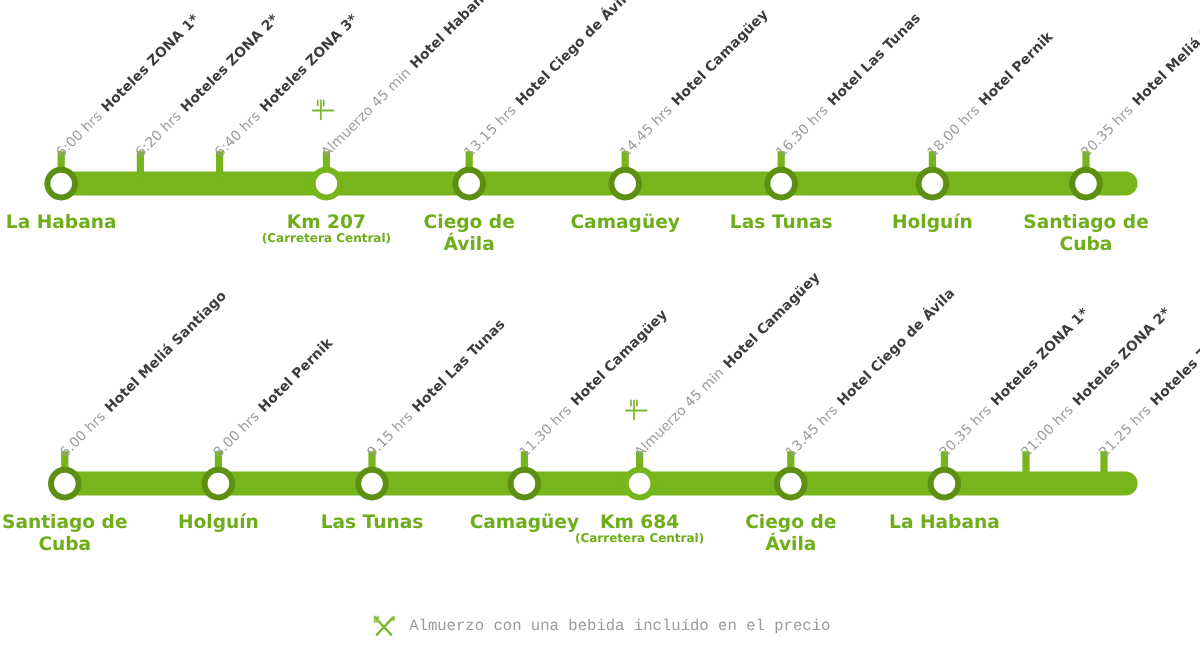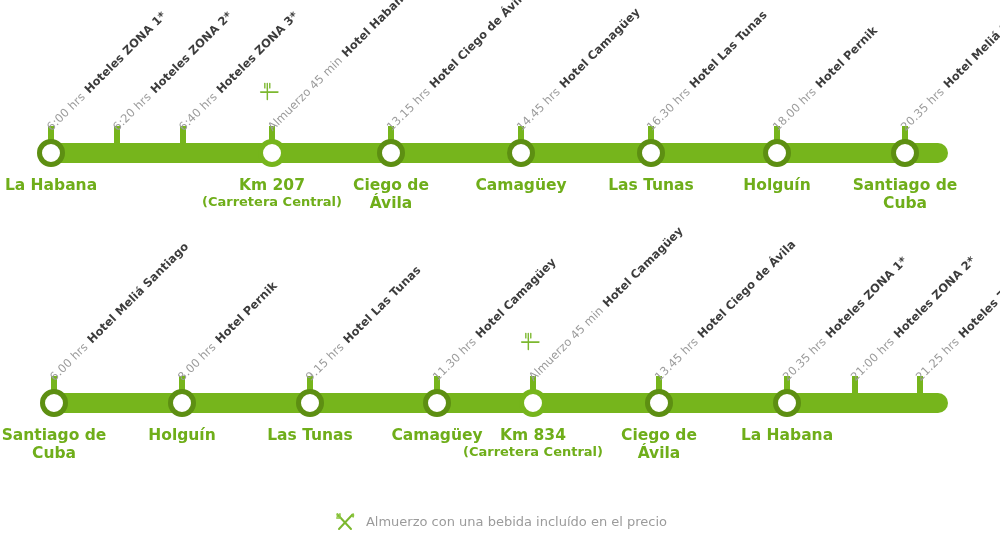--- a/index.html
+++ b/index.html
@@ -84,37 +84,38 @@
     position: absolute;
     text-align: center;
     color: #6fae1a;
     font-weight: 700;
     font-size: 15.5px;
     line-height: 1.18;
     white-space: nowrap;
   }
   .cityname .sub {
     display: block;
-    font-size: 13px;
+    font-size: 10px;
     font-weight: 700;
     line-height: 1.2;
   }
   .cityname.wrap { white-space: normal; width: 110px; }
 
   
   .footer {
     position: absolute;
     left: 0;
     top: 500px;
     width: 1000px;
     height: 43px;
     display: flex;
     align-items: center;
     justify-content: center;
     gap: 9px;
+    font-family: Liberation Mono, monospace;
   }
   .footer .legend-text {
     color: #9b9b9b;
     font-size: 13px;
     font-weight: 400;
   }
   .footer .legend-icon { width: 24px; height: 24px; display: block; }
 </style>
 </head>
 <body>
@@ -187,21 +188,21 @@
     <div class="diaglabel" style="left: 535px; top: 121px;"><span class="time">Almuerzo 45 min</span><span class="place">Hotel Camagüey</span></div>
     <span class="lunch-inline" style="left: 520px; top: 81px;"><svg viewBox="0 0 24 24" width="22" height="22" aria-hidden="true">
         <g fill="#7cb82f">
           <rect x="5.6" y="2.0" width="1.5" height="6.2" rx="0.6"></rect>
           <rect x="8.3" y="2.0" width="1.5" height="6.2" rx="0.6"></rect>
           <rect x="11.0" y="2.0" width="1.5" height="6.2" rx="0.6"></rect>
           <rect x="8.3" y="7.0" width="1.6" height="14.0" rx="0.7"></rect>
           <rect x="1.0" y="11.2" width="20.5" height="1.8" rx="0.9"></rect>
         </g>
       </svg></span>
-    <div class="cityname" style="width: 150px; left: 458px; top: 176px; color: rgb(111, 174, 26);"><span>Km 834</span><span class="sub">(Carretera Central)</span></div>
+    <div class="cityname" style="width: 150px; left: 458px; top: 176px; color: rgb(111, 174, 26);"><span>Km 684</span><span class="sub">(Carretera Central)</span></div>
     <div class="stem" style="left: 656px; top: 126px; height: 24px; background: rgb(118, 181, 28);"></div>
     <div class="stop major" style="left: 645px; top: 139px; border-color: rgb(93, 143, 18);"></div>
     <div class="diaglabel" style="left: 661px; top: 121px;"><span class="time">13.45 hrs</span><span class="place">Hotel Ciego de Ávila</span></div>
     <div class="cityname wrap" style="width: 110px; left: 604px; top: 176px; color: rgb(111, 174, 26);"><span>Ciego de Ávila</span></div>
     <div class="stem" style="left: 784px; top: 126px; height: 24px; background: rgb(118, 181, 28);"></div>
     <div class="stop major" style="left: 773px; top: 139px; border-color: rgb(93, 143, 18);"></div>
     <div class="diaglabel" style="left: 789px; top: 121px;"><span class="time">20.35 hrs</span><span class="place">Hoteles ZONA 1*</span></div>
     <div class="cityname" style="width: 150px; left: 712px; top: 176px; color: rgb(111, 174, 26);"><span>La Habana</span></div>
     <div class="stem" style="left: 852px; top: 126px; height: 24px; background: rgb(118, 181, 28);"></div>
     <div class="diaglabel" style="left: 857px; top: 121px;"><span class="time">21:00 hrs</span><span class="place">Hoteles ZONA 2*</span></div>

